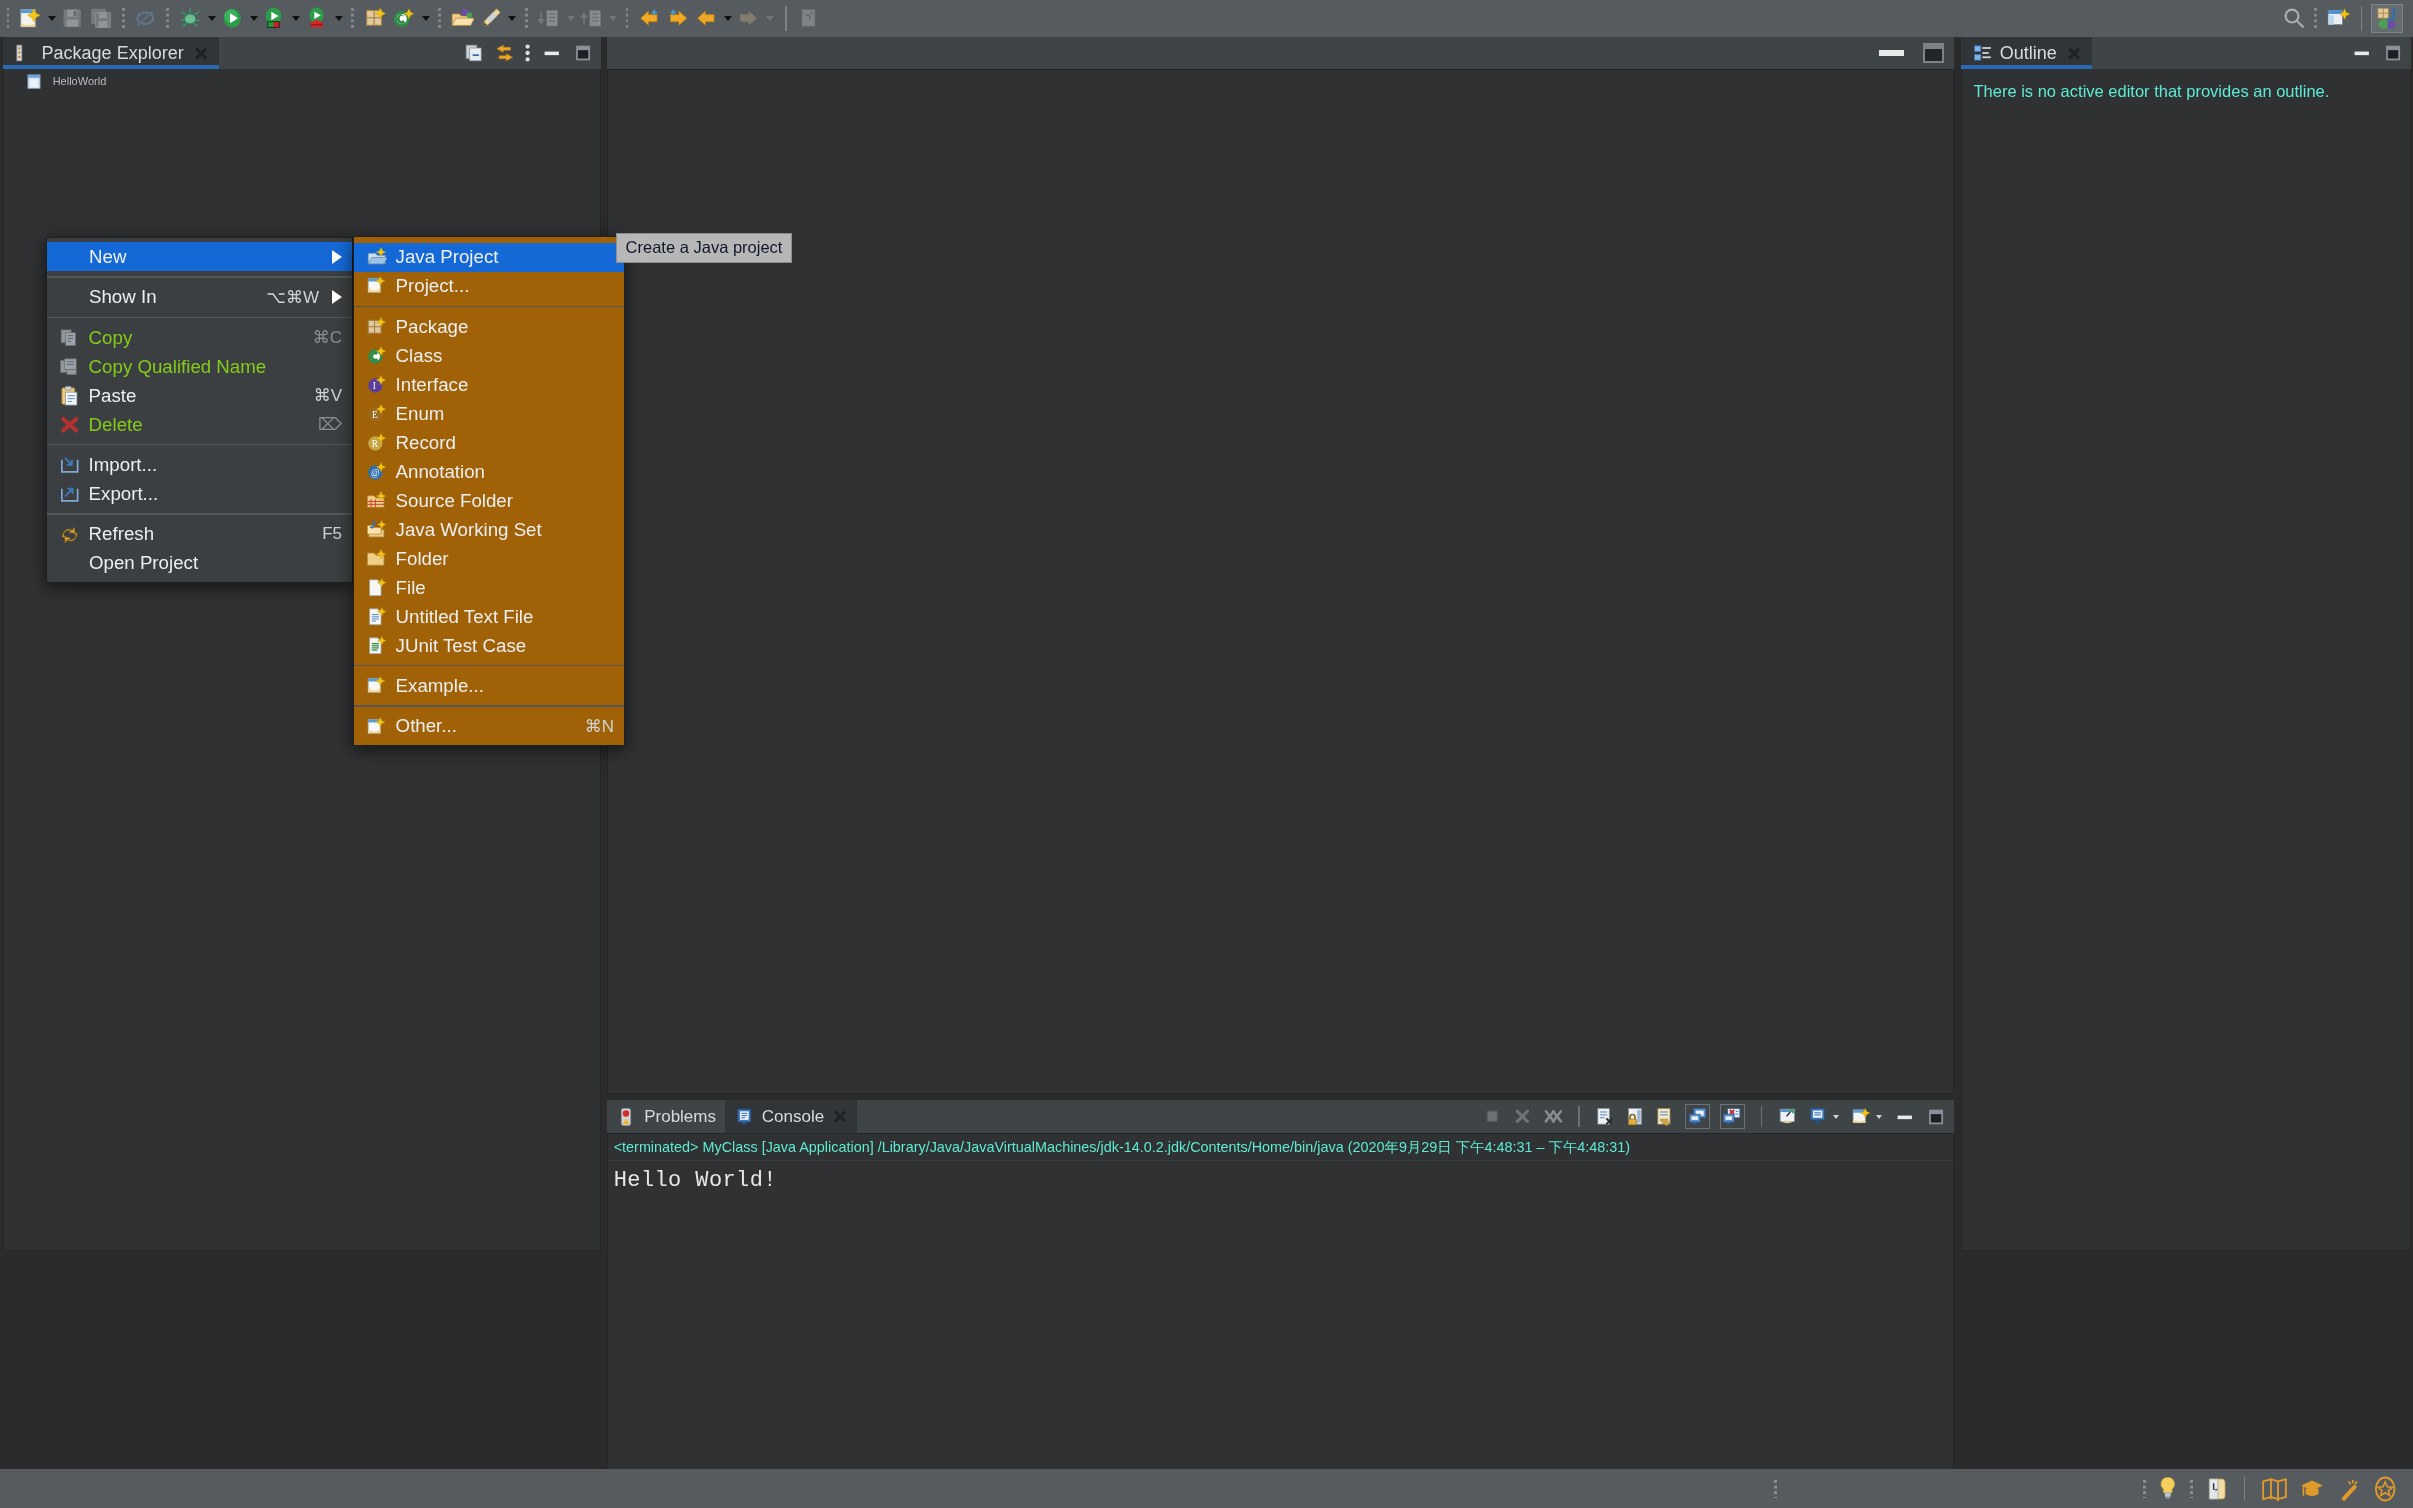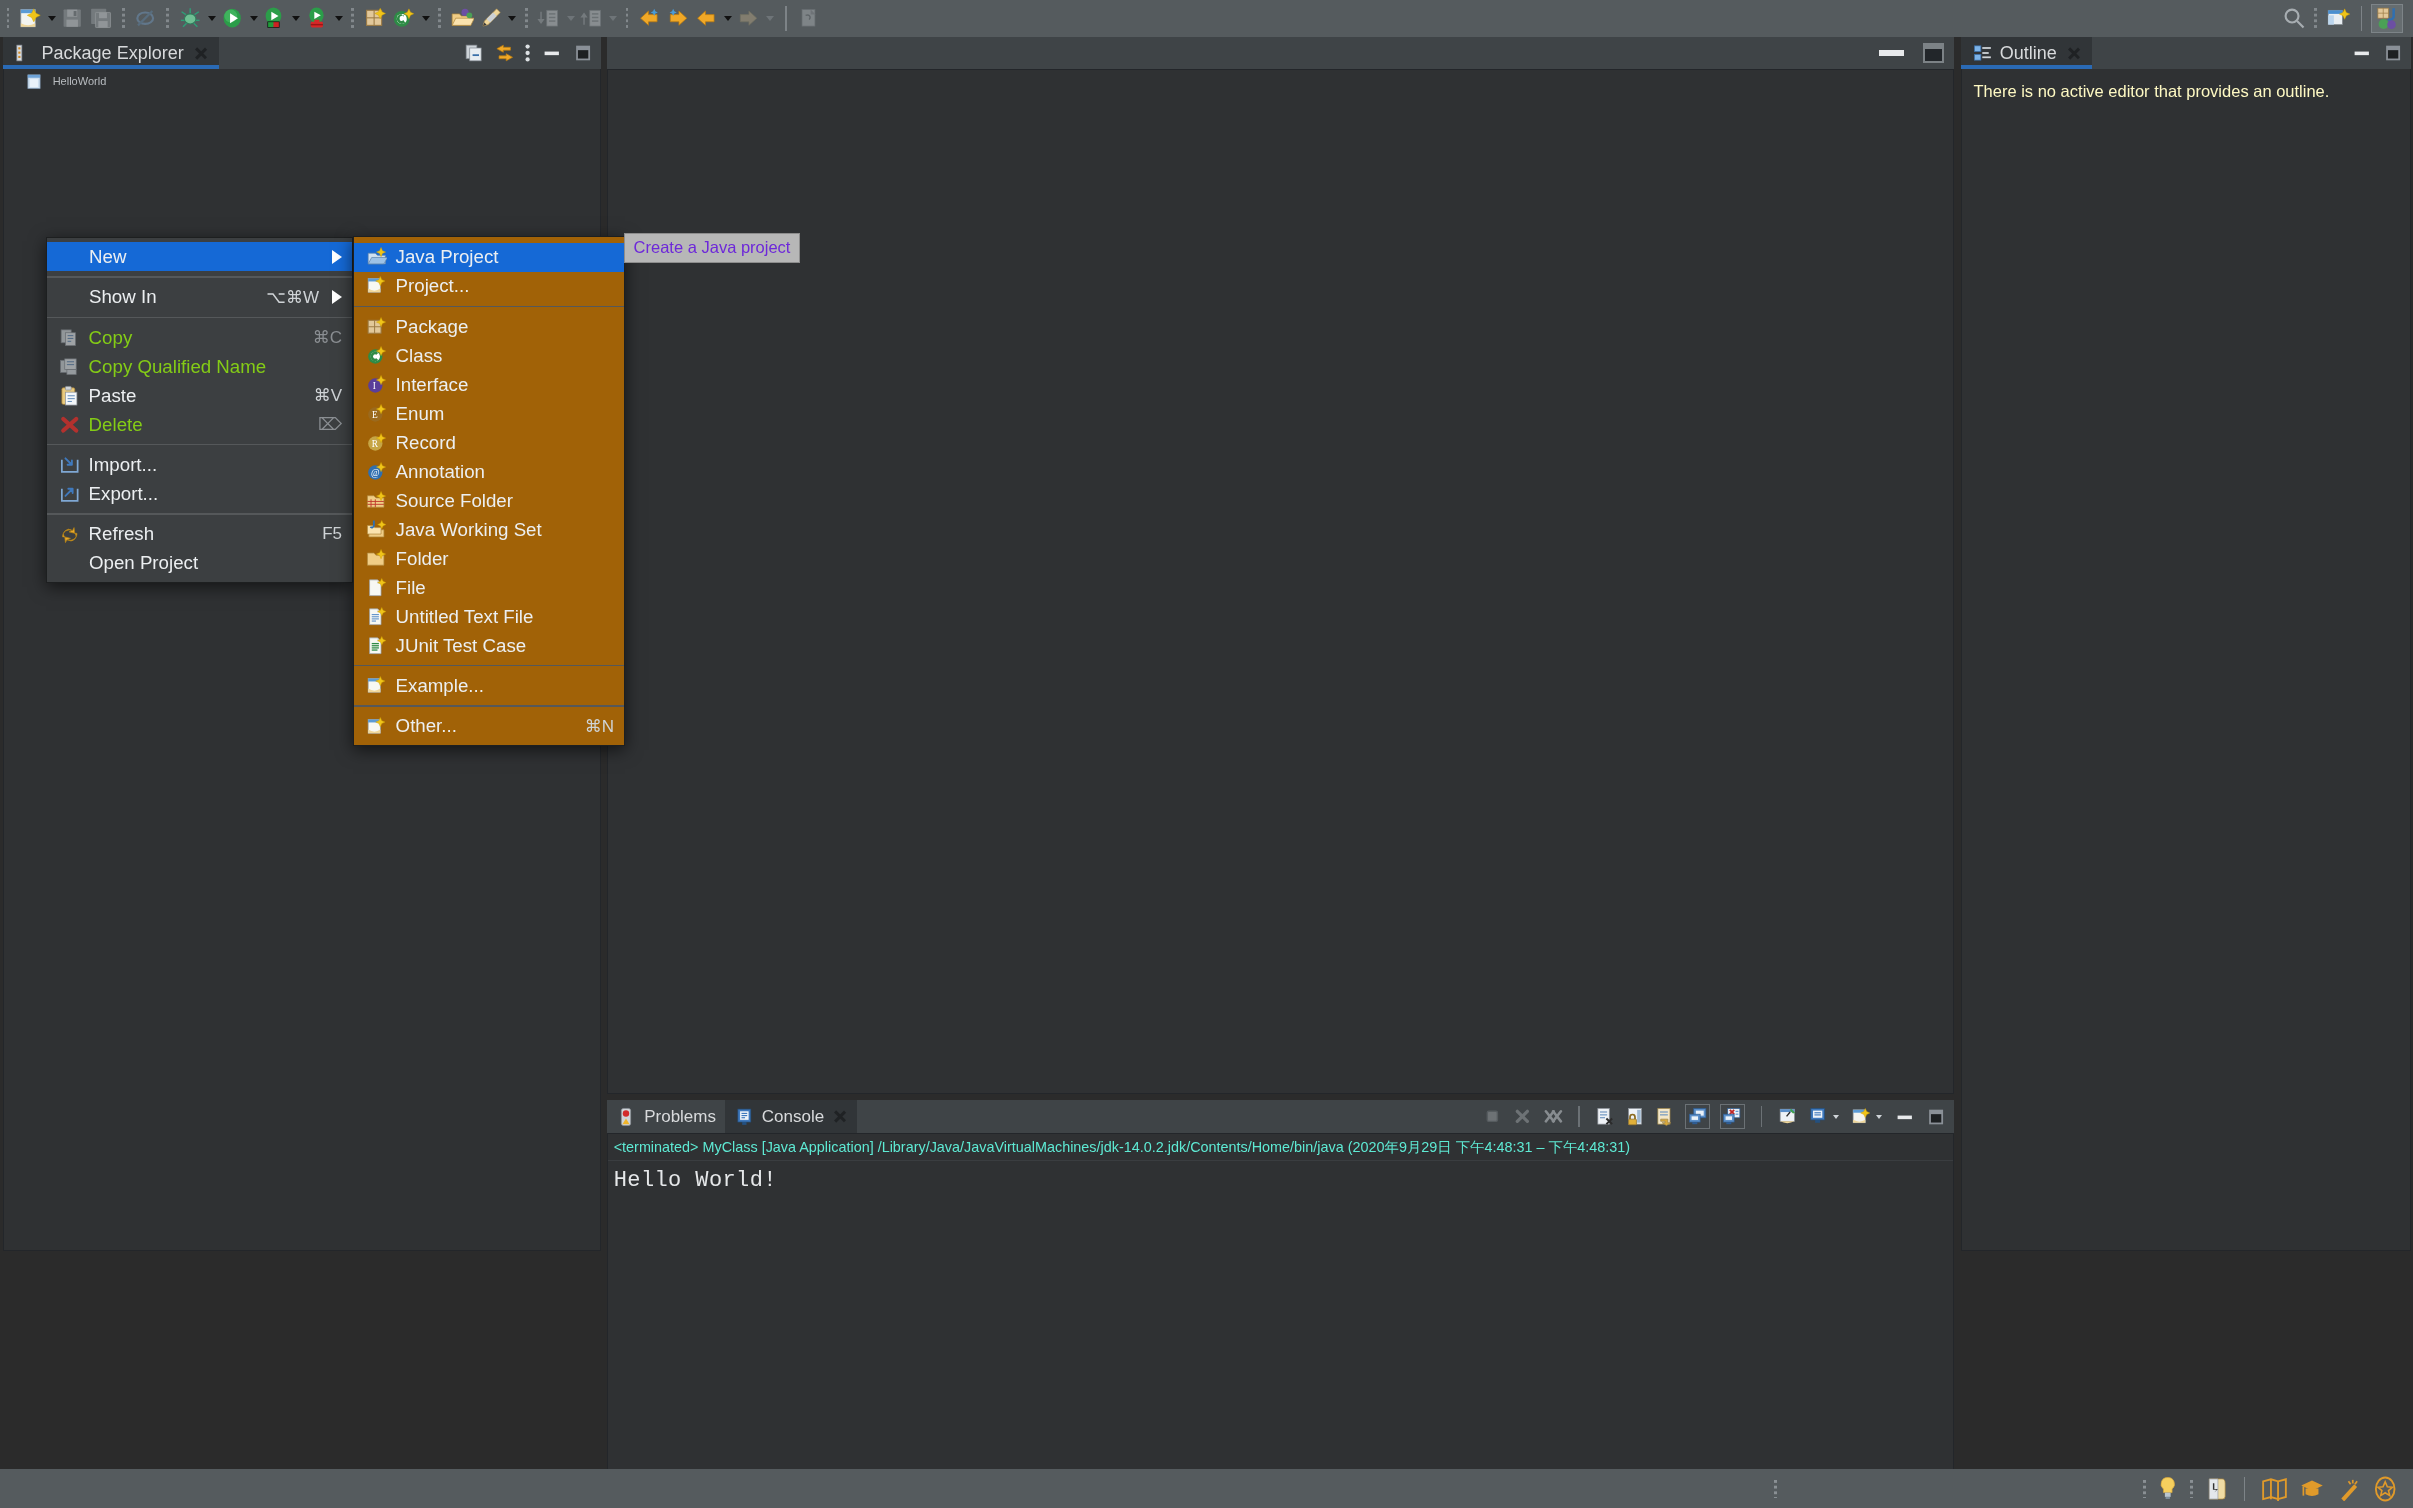--- a/index.html
+++ b/index.html
@@ -108,21 +108,21 @@
   .editor-canvas {
     position: absolute; left: 0; top: 32px; right: 0; bottom: 0;
     background: #2f3133; border: 0.7px solid #23262a;
   }
 
   
   #outline-panel {
     position: absolute; left: 1961px; top: 0; width: 450px; height: 1214px;
   }
   .outline-msg {
-    color: #fef9c3; font-size: 16.5px; padding: 13px 11.5px;
+    color: #5eead4; font-size: 16.5px; padding: 13px 11.5px;
   }
 
   
   #bottom-panel {
     position: absolute; left: 607px; top: 1063px; width: 1347px; height: 496px;
   }
   .cv-tabbar { height: 33px; background: #3f4447; display:flex; align-items:flex-end; position: relative; }
   .cv-tab {
     height: 33px; display: flex; align-items: center; padding: 0 8.6px 0 10px; gap: 7.2px;
   }
@@ -189,22 +189,22 @@
     border-top: 7.2px solid transparent; border-bottom: 7.2px solid transparent;
     border-left: 10px solid #fff;
   }
   .mi-sep { height: 1.4px; background: #55585a; margin: 5px 0; }
   .mi-noicon { padding-left: 42px; }
 
   
   #tooltip {
     position:absolute; left:616px; top:233px;
     background:#b7b7b7; border:0.7px solid #8d8d8d;
-    color:#6d28d9; font-size:16.5px; padding:4.3px 8.6px 5px 8.6px;
-    z-index: 60; white-space: nowrap; margin-left: 8px;
+    color:#0f172a; font-size:16.5px; padding:4.3px 8.6px 5px 8.6px;
+    z-index: 60; white-space: nowrap;
   }
 
   
   svg { display:block; }
 </style>
 </head>
 <body>
 
 <div id="toolbar">
 

